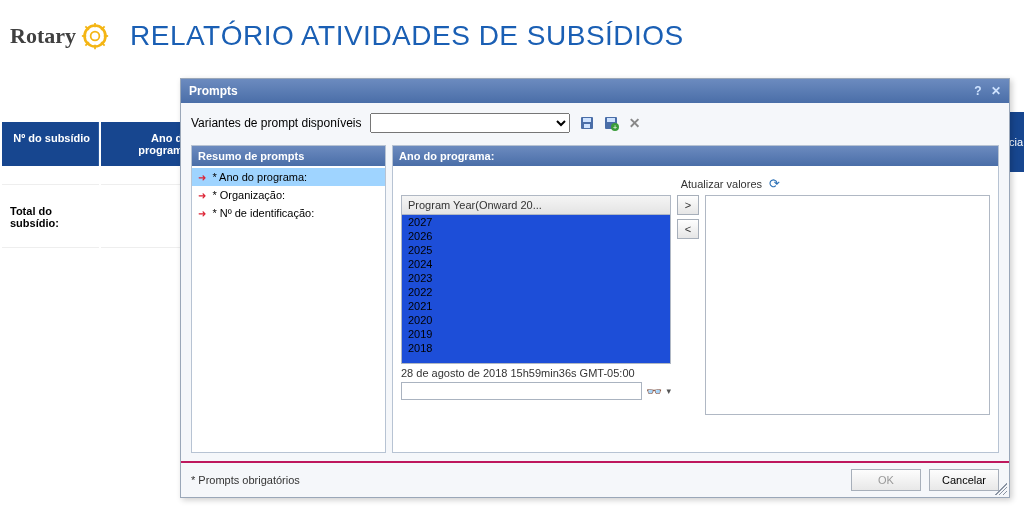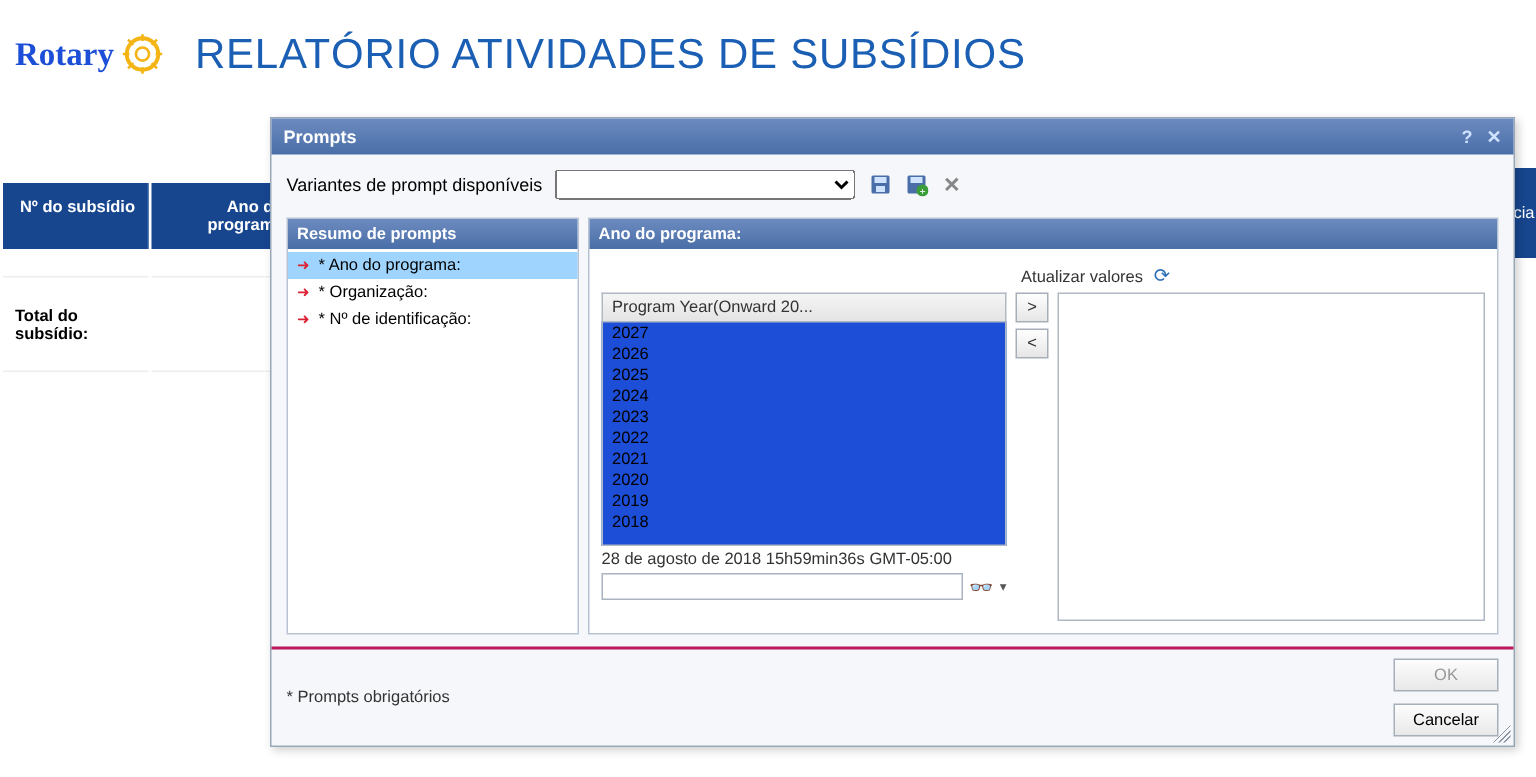--- a/index.html
+++ b/index.html
@@ -15,21 +15,21 @@
   }
   .header-bar {
     display: flex;
     align-items: center;
     padding: 20px 10px 10px 10px;
   }
   .logo-text {
     font-family: Georgia, serif;
     font-size: 22px;
     font-weight: bold;
-    color: #1d4ed8;
+    color: #404040;
     margin-right: 4px;
   }
   .logo-wheel {
     width: 30px;
     height: 30px;
     margin-right: 20px;
     display: inline-flex;
     align-items: center;
     justify-content: center;
   }
@@ -272,21 +272,20 @@
     border-top: 2px solid #be185d;
   }
   .mandatory-note {
     font-size: 11px;
     color: #333;
   }
   .footer-buttons {
     display: flex;
     gap: 8px;
     align-items: flex-end;
-    flex-direction: column;
   }
   .footer-btn {
     min-width: 70px;
     height: 22px;
     background: linear-gradient(#fdfdfd,#e8e8e8);
     border: 1px solid #a7afba;
     font-size: 11px;
     cursor: pointer;
   }
   .footer-btn.disabled {

